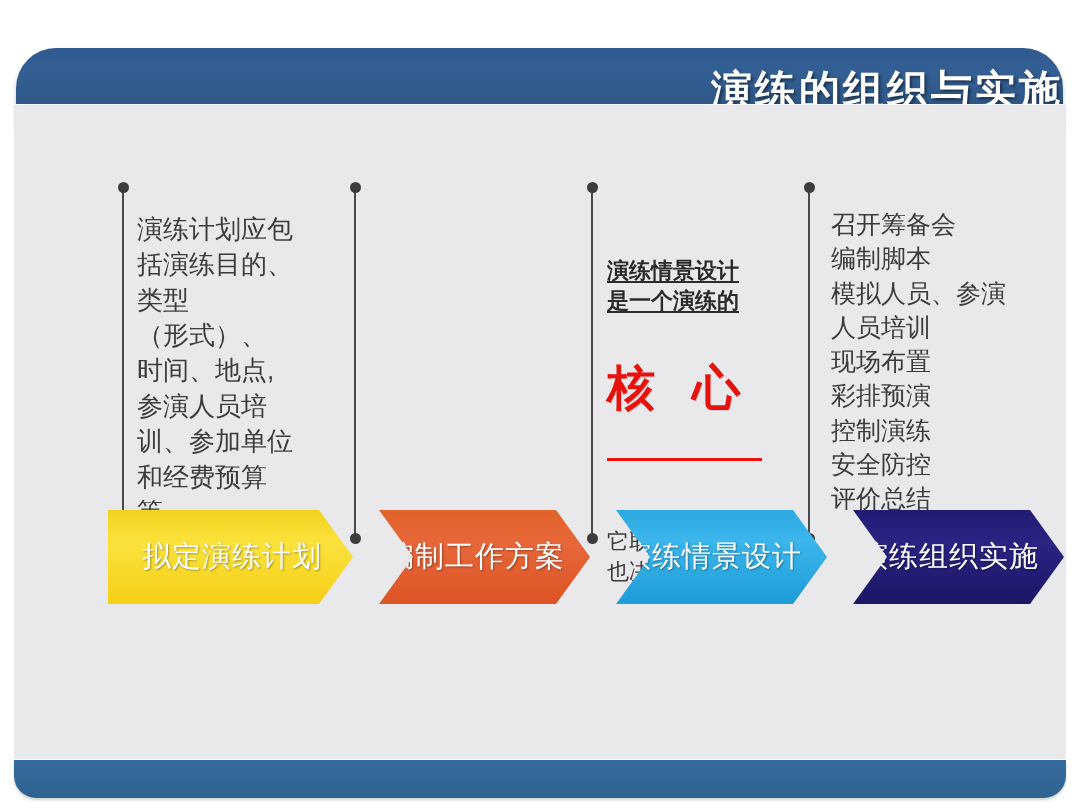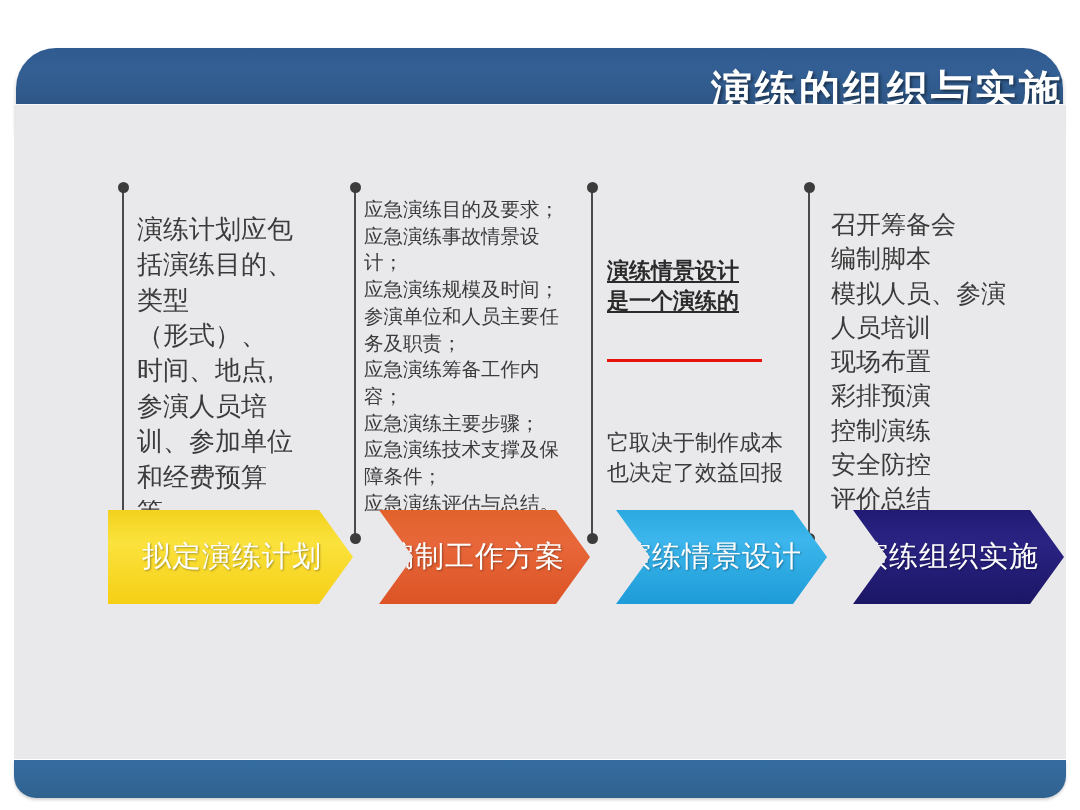--- a/index.html
+++ b/index.html
@@ -225,32 +225,25 @@
 
   <div class="connector" style="left:808px; top:188px; height:350px;"></div>
   <div class="conn-dot" style="left:808px; top:182px;"></div>
   <div class="conn-dot" style="left:808px; top:533px;"></div>
 
   <div class="col col-1">演练计划应包括演练目的、类型
 （形式）、
 时间、地点,
 参演人员培训、参加单位和经费预算等。</div>
 
-  <div class="col col-2">应急演练目的及要求；
-应急演练事故情景设计；
-应急演练规模及时间；
-参演单位和人员主要任务及职责；
-应急演练筹备工作内容；
-应急演练主要步骤；
-应急演练技术支撑及保障条件；
-应急演练评估与总结。</div>
 
   <div class="col col-3">
     <div class="col3-head">演练情景设计
 是一个演练的</div>
+    <div class="col3-core">核 心</div>
     <div class="col3-core-underline"></div>
     <div class="col3-body">它取决于制作成本也决定了效益回报</div>
   </div>
 
   <div class="col col-4">召开筹备会
 编制脚本
 模拟人员、参演人员培训
 现场布置
 彩排预演
 控制演练

